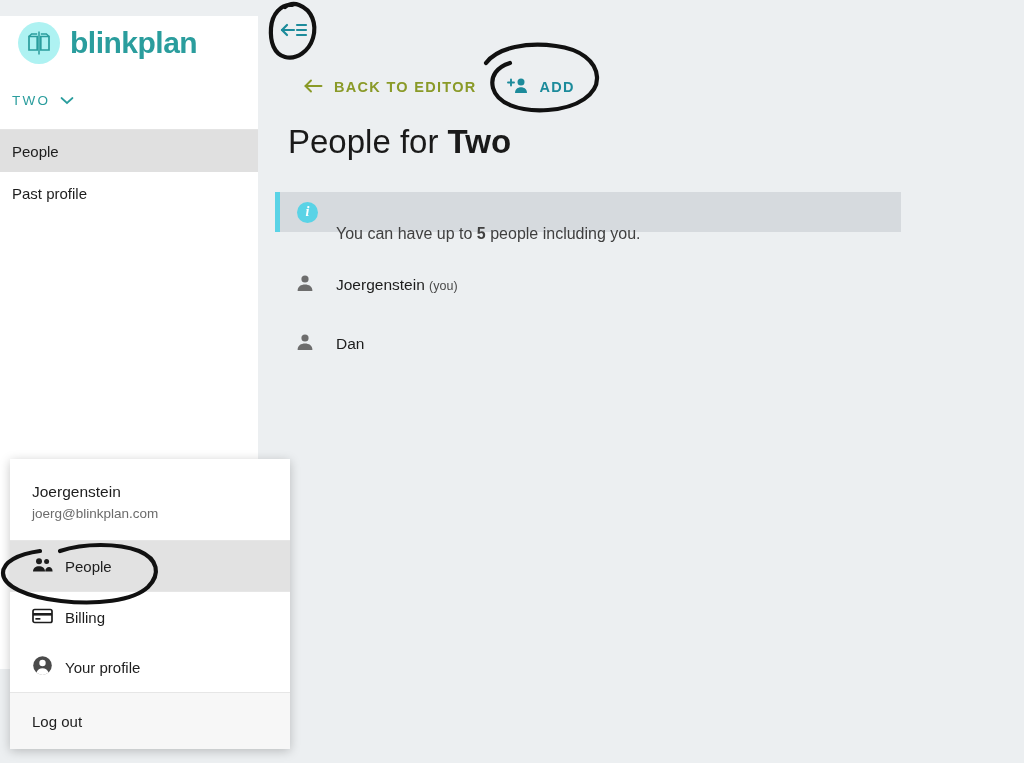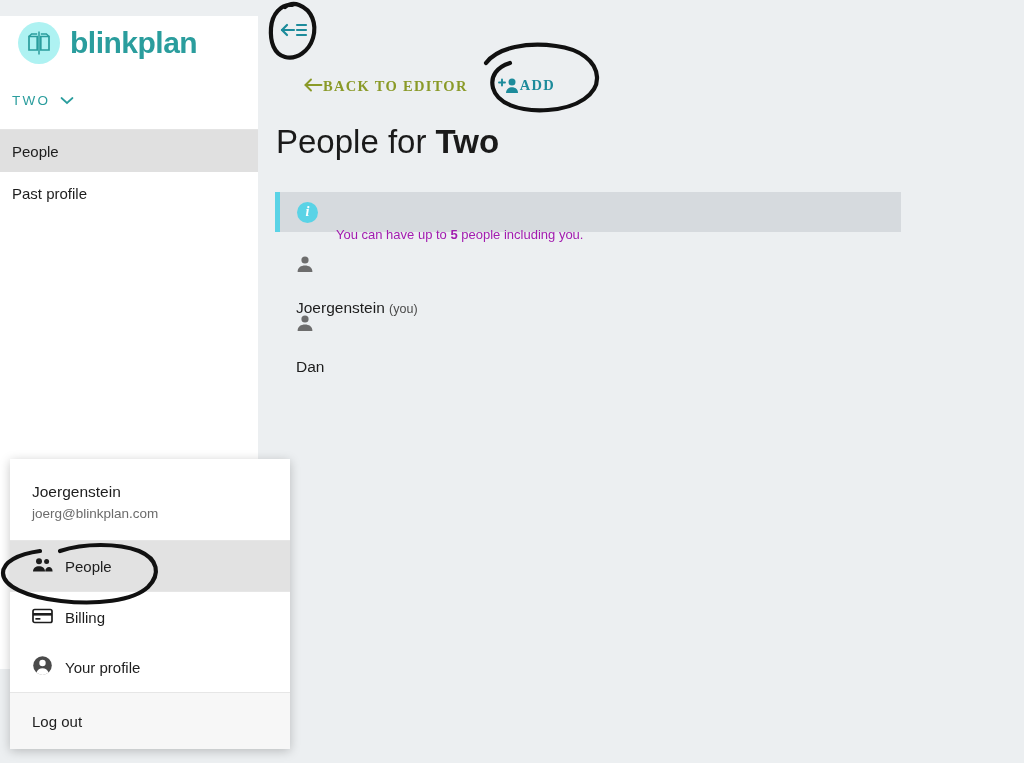--- a/index.html
+++ b/index.html
@@ -104,37 +104,38 @@
     position: absolute;
     left: 0; top: 0;
     height: 54px;
     display: flex;
     align-items: center;
     gap: 30px;
     padding-left: 29px;
   }
   .tool-btn {
     display: flex;
-    align-items: flex-start;
+    align-items: center;
+    gap: 11px;
     cursor: pointer;
     background: none;
     border: none;
-    font-family: Liberation Serif, serif;
+    font-family: Liberation Sans, sans-serif;
   }
   .tool-btn .lbl {
     font-size: 14.5px;
     font-weight: bold;
     letter-spacing: 1.3px;
   }
   .back-btn .lbl { color: #8a9a28; }
   .add-btn .lbl { color: #1c8b9b; }
 
   .page-title {
     position: absolute;
-    left: 0; top: 63px;
+    left: 12px; top: 63px;
     padding-left: 1px;
     font-size: 33px;
     color: #1a1a1a;
     font-weight: normal;
     white-space: nowrap;
   }
   .page-title .accent { font-weight: bold; }
 
   .info-banner {
     position: absolute;
@@ -153,35 +154,34 @@
     border-radius: 50%;
     background: #5ad3e6;
     color: #ffffff;
     font-size: 14px;
     font-weight: bold;
     font-style: italic;
     font-family: "Liberation Serif", serif;
     display: flex; align-items: center; justify-content: center;
     flex: none;
   }
-  .info-text { font-size: 13px; color: #a21caf; margin-top: 44px; }
+  .info-text { font-size: 16px; color: #404040; margin-top: 44px; }
   .info-text b { font-weight: bold; }
 
   .people-list {
     position: absolute;
     left: 0; top: 195px;
     width: 700px;
   }
   .person-row {
     height: 59px;
     display: flex;
-    align-items: flex-start;
+    align-items: center;
     gap: 22px;
     padding-left: 21px;
-    flex-direction: column;
   }
   .person-name { font-size: 15.5px; color: #1d1d1d; }
   .person-name .you { font-size: 12.5px; color: #4a4a4a; }
 
   
   #account-menu {
     position: absolute;
     left: 10px; top: 459px;
     width: 280px;
     background: #ffffff;

